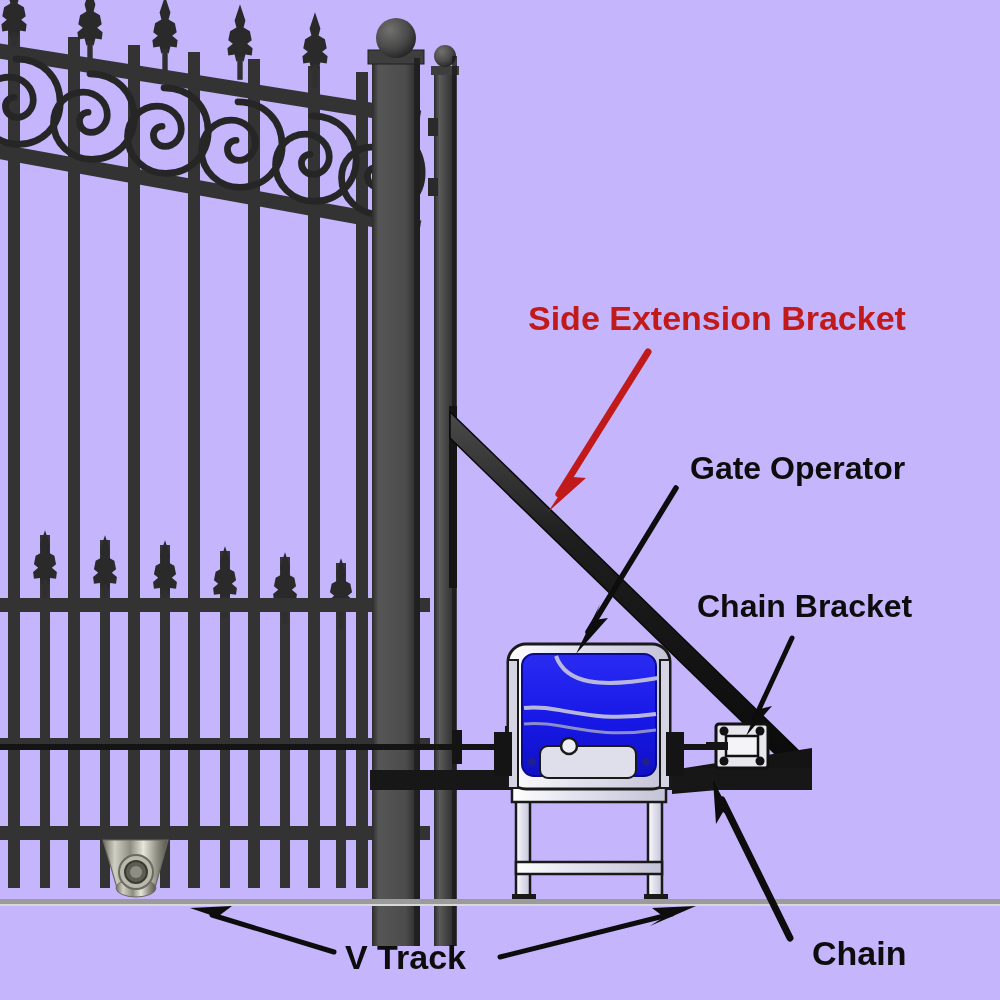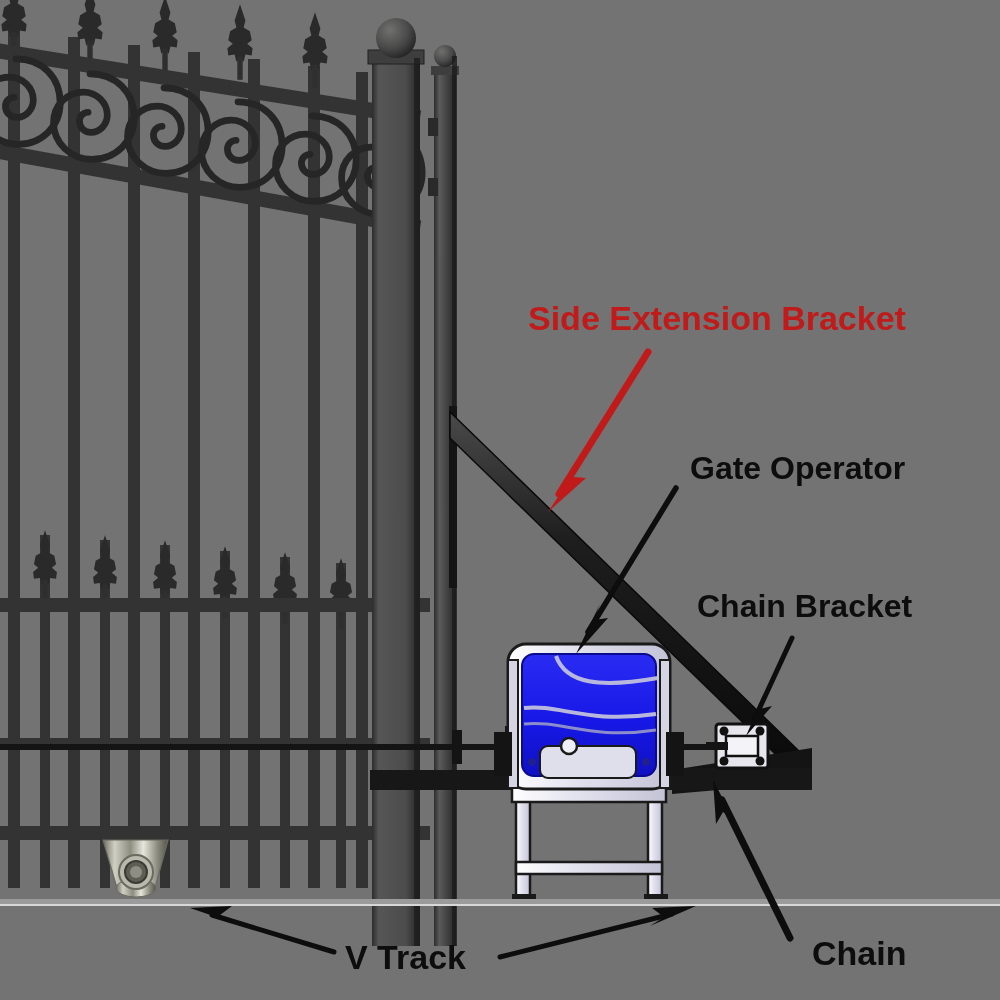--- a/index.html
+++ b/index.html
@@ -2,21 +2,21 @@
 <html><head>
 <meta charset="utf-8">
 <title>Sliding Gate Operator Installation Diagram</title>
 <style>
   html,body{margin:0;padding:0;background:#fff;}
   body{
     width:1000px;height:1000px;overflow:hidden;
     font-family:"Liberation Sans","DejaVu Sans",sans-serif;
     position:relative;
   }
-  #stage{position:absolute;inset:0;width:1000px;height:1000px;background:#737373;}
+  #stage{position:absolute;inset:0;width:1000px;height:1000px;background:#c4b5fd;}
   svg#diagram{position:absolute;left:0;top:0;width:1000px;height:1000px;display:block;}
   .lbl{
     font-family:"Liberation Sans","DejaVu Sans",sans-serif;
     font-weight:bold;
     paint-order:stroke fill;
   }
 </style>
 </head>
 <body>
 

